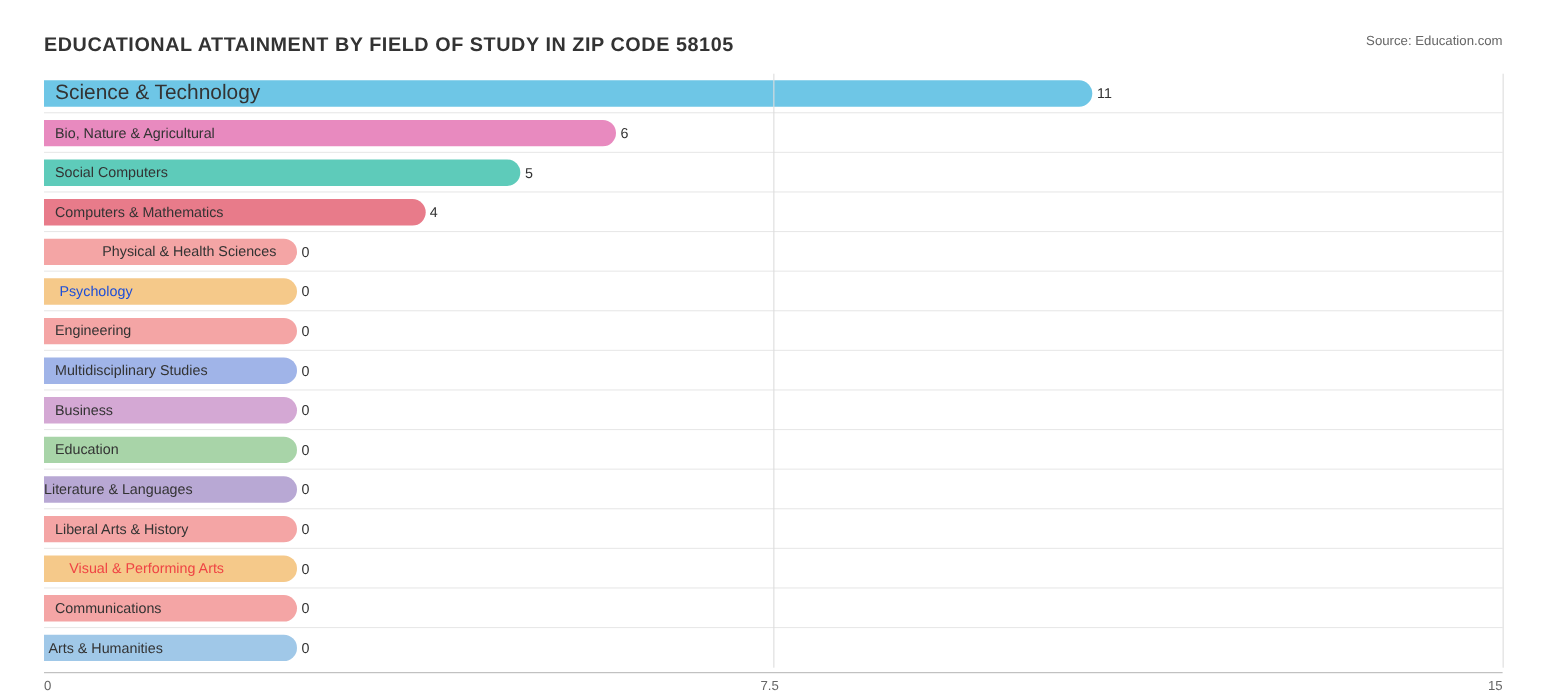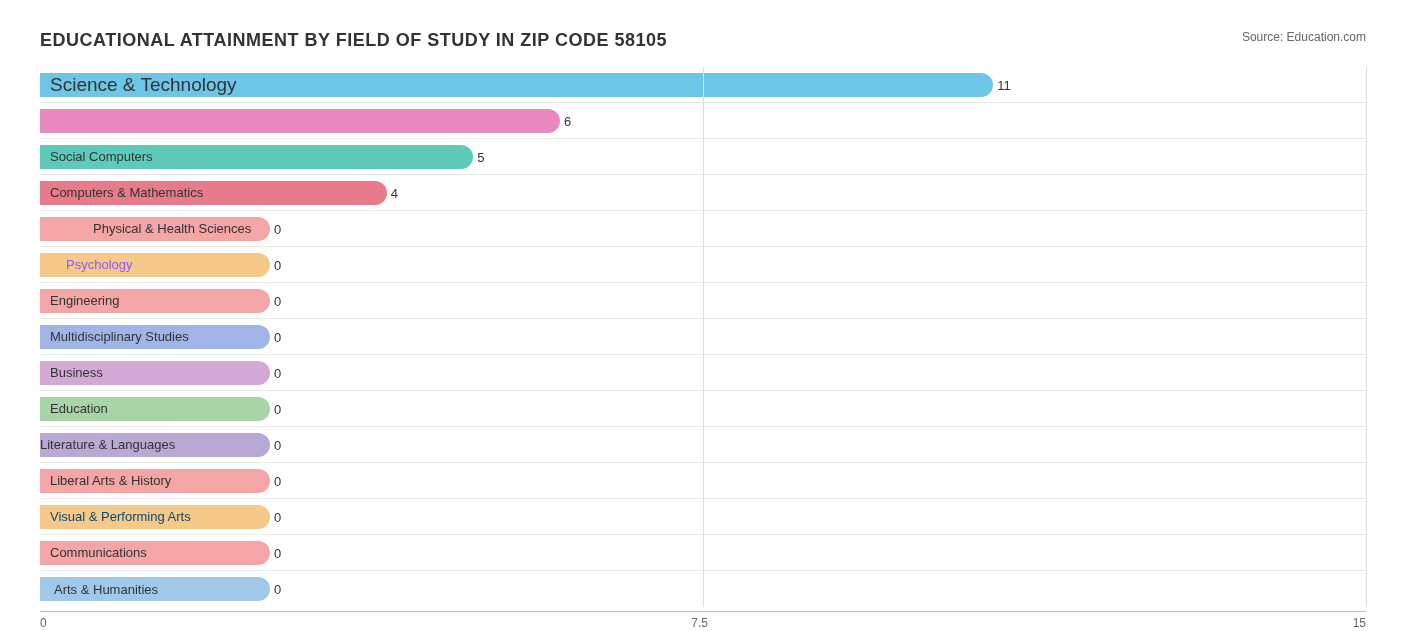--- a/index.html
+++ b/index.html
@@ -70,40 +70,41 @@
 
   <div class="chart-area" id="chart-area" style="position: relative;">
 
   <div class="bar-row" style="position: relative; height: 36px; border-bottom: 1px solid rgb(232, 232, 232);">
         <div class="bar-track" style="position: absolute; left: 0px; top: 50%; transform: translateY(-50%); height: 24px; border-radius: 0px 12px 12px 0px; background: rgb(110, 198, 230); width: 953.333px;"></div>
         <div style="position: absolute; left: 0px; top: 50%; transform: translateY(-50%); z-index: 2; font-size: 19px; color: rgb(51, 51, 51); padding-left: 10px; padding-right: 8px; white-space: nowrap; height: 24px; display: flex; align-items: center;">Science &amp; Technology</div>
         <div style="position: absolute; top: 50%; transform: translateY(-50%); font-size: 13px; color: rgb(51, 51, 51); left: 957.333px;">11</div>
       </div>
       <div class="bar-row" style="position: relative; height: 36px; border-bottom: 1px solid rgb(232, 232, 232);">
         <div class="bar-track" style="position: absolute; left: 0px; top: 50%; transform: translateY(-50%); height: 24px; border-radius: 0px 12px 12px 0px; background: rgb(232, 138, 191); width: 520px;"></div>
+        <div style="position: absolute; left: 0px; top: 50%; transform: translateY(-50%); z-index: 2; font-size: 13px; color: rgb(51, 51, 51); padding-left: 10px; padding-right: 8px; white-space: nowrap; height: 24px; display: flex; align-items: center;">Bio, Nature &amp; Agricultural</div>
         <div style="position: absolute; top: 50%; transform: translateY(-50%); font-size: 13px; color: rgb(51, 51, 51); left: 524px;">6</div>
       </div>
       <div class="bar-row" style="position: relative; height: 36px; border-bottom: 1px solid rgb(232, 232, 232);">
         <div class="bar-track" style="position: absolute; left: 0px; top: 50%; transform: translateY(-50%); height: 24px; border-radius: 0px 12px 12px 0px; background: rgb(94, 203, 186); width: 433.333px;"></div>
         <div style="position: absolute; left: 0px; top: 50%; transform: translateY(-50%); z-index: 2; font-size: 13px; color: rgb(51, 51, 51); padding-left: 10px; padding-right: 8px; white-space: nowrap; height: 24px; display: flex; align-items: center;">Social Computers</div>
         <div style="position: absolute; top: 50%; transform: translateY(-50%); font-size: 13px; color: rgb(51, 51, 51); left: 437.333px;">5</div>
       </div>
       <div class="bar-row" style="position: relative; height: 36px; border-bottom: 1px solid rgb(232, 232, 232);">
         <div class="bar-track" style="position: absolute; left: 0px; top: 50%; transform: translateY(-50%); height: 24px; border-radius: 0px 12px 12px 0px; background: rgb(232, 123, 138); width: 346.667px;"></div>
         <div style="position: absolute; left: 0px; top: 50%; transform: translateY(-50%); z-index: 2; font-size: 13px; color: rgb(51, 51, 51); padding-left: 10px; padding-right: 8px; white-space: nowrap; height: 24px; display: flex; align-items: center;">Computers &amp; Mathematics</div>
         <div style="position: absolute; top: 50%; transform: translateY(-50%); font-size: 13px; color: rgb(51, 51, 51); left: 350.667px;">4</div>
       </div>
       <div class="bar-row" style="position: relative; height: 36px; border-bottom: 1px solid rgb(232, 232, 232);">
         <div class="bar-track" style="position: absolute; left: 0px; top: 50%; transform: translateY(-50%); height: 24px; border-radius: 0px 12px 12px 0px; background: rgb(244, 165, 165); width: 230px;"></div>
         <div style="position: absolute; left: 0px; top: 50%; transform: translateY(-50%); z-index: 2; font-size: 13px; color: rgb(51, 51, 51); padding-left: 10px; padding-right: 8px; white-space: nowrap; height: 24px; display: flex; align-items: center; margin-left: 43px;">Physical &amp; Health Sciences</div>
         <div style="position: absolute; top: 50%; transform: translateY(-50%); font-size: 13px; color: rgb(51, 51, 51); left: 234px;">0</div>
       </div>
       <div class="bar-row" style="position: relative; height: 36px; border-bottom: 1px solid rgb(232, 232, 232);">
         <div class="bar-track" style="position: absolute; left: 0px; top: 50%; transform: translateY(-50%); height: 24px; border-radius: 0px 12px 12px 0px; background: rgb(245, 201, 138); width: 230px;"></div>
-        <div style="position: absolute; left: 16px; top: 50%; transform: translateY(-50%); z-index: 2; font-size: 13px; color: #8b5cf6; padding-left: 10px; padding-right: 8px; white-space: nowrap; height: 24px; display: flex; align-items: center;">Psychology</div>
+        <div style="position: absolute; left: 4px; top: 50%; transform: translateY(-50%); z-index: 2; font-size: 13px; color: #1d4ed8; padding-left: 10px; padding-right: 8px; white-space: nowrap; height: 24px; display: flex; align-items: center;">Psychology</div>
         <div style="position: absolute; top: 50%; transform: translateY(-50%); font-size: 13px; color: rgb(51, 51, 51); left: 234px;">0</div>
       </div>
       <div class="bar-row" style="position: relative; height: 36px; border-bottom: 1px solid rgb(232, 232, 232);">
         <div class="bar-track" style="position: absolute; left: 0px; top: 50%; transform: translateY(-50%); height: 24px; border-radius: 0px 12px 12px 0px; background: rgb(244, 165, 165); width: 230px;"></div>
         <div style="position: absolute; left: 0px; top: 50%; transform: translateY(-50%); z-index: 2; font-size: 13px; color: rgb(51, 51, 51); padding-left: 10px; padding-right: 8px; white-space: nowrap; height: 24px; display: flex; align-items: center;">Engineering</div>
         <div style="position: absolute; top: 50%; transform: translateY(-50%); font-size: 13px; color: rgb(51, 51, 51); left: 234px;">0</div>
       </div>
       <div class="bar-row" style="position: relative; height: 36px; border-bottom: 1px solid rgb(232, 232, 232);">
         <div class="bar-track" style="position: absolute; left: 0px; top: 50%; transform: translateY(-50%); height: 24px; border-radius: 0px 12px 12px 0px; background: rgb(160, 180, 232); width: 230px;"></div>
         <div style="position: absolute; left: 0px; top: 50%; transform: translateY(-50%); z-index: 2; font-size: 13px; color: rgb(51, 51, 51); padding-left: 10px; padding-right: 8px; white-space: nowrap; height: 24px; display: flex; align-items: center;">Multidisciplinary Studies</div>
@@ -124,31 +125,31 @@
         <div style="position: absolute; left: 0px; top: 50%; transform: translateY(-50%); z-index: 2; font-size: 13px; color: rgb(51, 51, 51); padding-right: 8px; white-space: nowrap; height: 24px; display: flex; align-items: center;">Literature &amp; Languages</div>
         <div style="position: absolute; top: 50%; transform: translateY(-50%); font-size: 13px; color: rgb(51, 51, 51); left: 234px;">0</div>
       </div>
       <div class="bar-row" style="position: relative; height: 36px; border-bottom: 1px solid rgb(232, 232, 232);">
         <div class="bar-track" style="position: absolute; left: 0px; top: 50%; transform: translateY(-50%); height: 24px; border-radius: 0px 12px 12px 0px; background: rgb(244, 165, 165); width: 230px;"></div>
         <div style="position: absolute; left: 0px; top: 50%; transform: translateY(-50%); z-index: 2; font-size: 13px; color: rgb(51, 51, 51); padding-left: 10px; padding-right: 8px; white-space: nowrap; height: 24px; display: flex; align-items: center;">Liberal Arts &amp; History</div>
         <div style="position: absolute; top: 50%; transform: translateY(-50%); font-size: 13px; color: rgb(51, 51, 51); left: 234px;">0</div>
       </div>
       <div class="bar-row" style="position: relative; height: 36px; border-bottom: 1px solid rgb(232, 232, 232);">
         <div class="bar-track" style="position: absolute; left: 0px; top: 50%; transform: translateY(-50%); height: 24px; border-radius: 0px 12px 12px 0px; background: rgb(245, 201, 138); width: 230px;"></div>
-        <div style="position: absolute; left: 0px; top: 50%; transform: translateY(-50%); z-index: 2; font-size: 13px; color: #0c4a6e; padding-left: 10px; padding-right: 8px; white-space: nowrap; height: 24px; display: flex; align-items: center;">Visual &amp; Performing Arts</div>
+        <div style="position: absolute; left: 13px; top: 50%; transform: translateY(-50%); z-index: 2; font-size: 13px; color: #ef4444; padding-left: 10px; padding-right: 8px; white-space: nowrap; height: 24px; display: flex; align-items: center;">Visual &amp; Performing Arts</div>
         <div style="position: absolute; top: 50%; transform: translateY(-50%); font-size: 13px; color: rgb(51, 51, 51); left: 234px;">0</div>
       </div>
       <div class="bar-row" style="position: relative; height: 36px; border-bottom: 1px solid rgb(232, 232, 232);">
         <div class="bar-track" style="position: absolute; left: 0px; top: 50%; transform: translateY(-50%); height: 24px; border-radius: 0px 12px 12px 0px; background: rgb(244, 165, 165); width: 230px;"></div>
         <div style="position: absolute; left: 0px; top: 50%; transform: translateY(-50%); z-index: 2; font-size: 13px; color: rgb(51, 51, 51); padding-left: 10px; padding-right: 8px; white-space: nowrap; height: 24px; display: flex; align-items: center;">Communications</div>
         <div style="position: absolute; top: 50%; transform: translateY(-50%); font-size: 13px; color: rgb(51, 51, 51); left: 234px;">0</div>
       </div>
       <div class="bar-row" style="position: relative; height: 36px; border-bottom: none;">
         <div class="bar-track" style="position: absolute; left: 0px; top: 50%; transform: translateY(-50%); height: 24px; border-radius: 0px 12px 12px 0px; background: rgb(160, 200, 232); width: 230px;"></div>
-        <div style="position: absolute; left: 0px; top: 50%; transform: translateY(-50%); z-index: 2; font-size: 13px; color: rgb(51, 51, 51); padding-left: 14px; padding-right: 8px; white-space: nowrap; height: 24px; display: flex; align-items: center;">Arts &amp; Humanities</div>
+        <div style="position: absolute; left: 0px; top: 50%; transform: translateY(-50%); z-index: 2; font-size: 13px; color: rgb(51, 51, 51); padding-left: 4px; padding-right: 8px; white-space: nowrap; height: 24px; display: flex; align-items: center;">Arts &amp; Humanities</div>
         <div style="position: absolute; top: 50%; transform: translateY(-50%); font-size: 13px; color: rgb(51, 51, 51); left: 234px;">0</div>
       </div>
       <div style="position: absolute; top: 0px; bottom: 0px; left: 50%; width: 1px; background: rgb(221, 221, 221); z-index: 0; pointer-events: none;"></div>
       <div style="position: absolute; top: 0px; bottom: 0px; left: 100%; width: 1px; background: rgb(221, 221, 221); z-index: 0; pointer-events: none;"></div>
     </div>
 
   <div style="display:flex; justify-content:space-between; margin-top:4px; border-top:1px solid #bbb; padding-top:4px;">
     <span class="x-tick">0</span>
     <span class="x-tick">7.5</span>
     <span class="x-tick">15</span>

